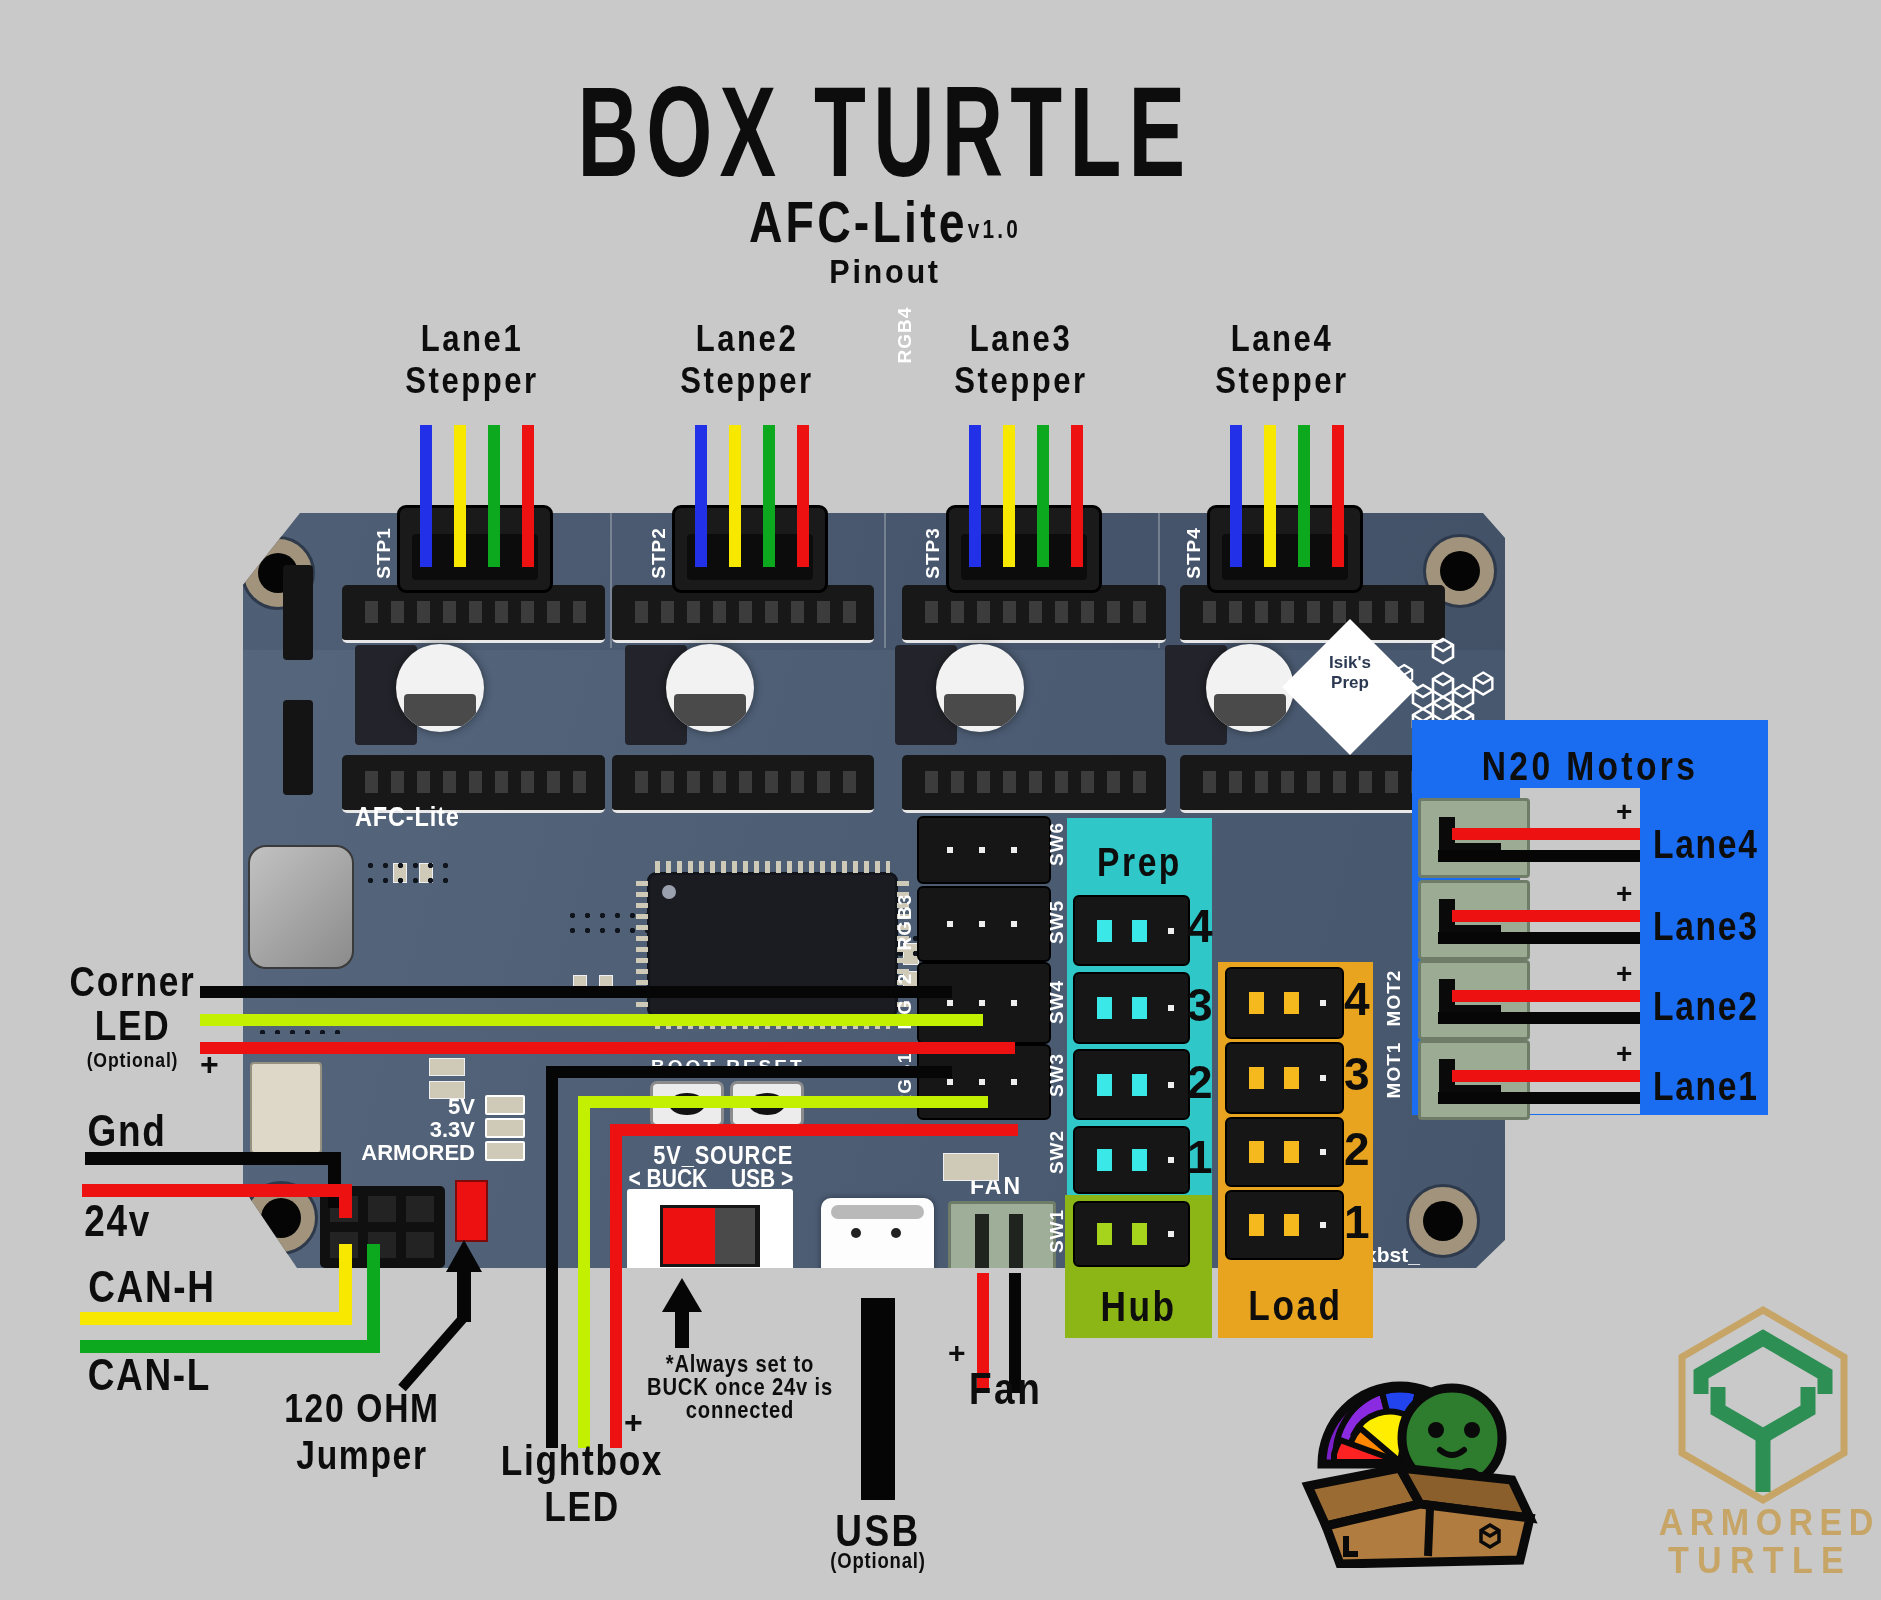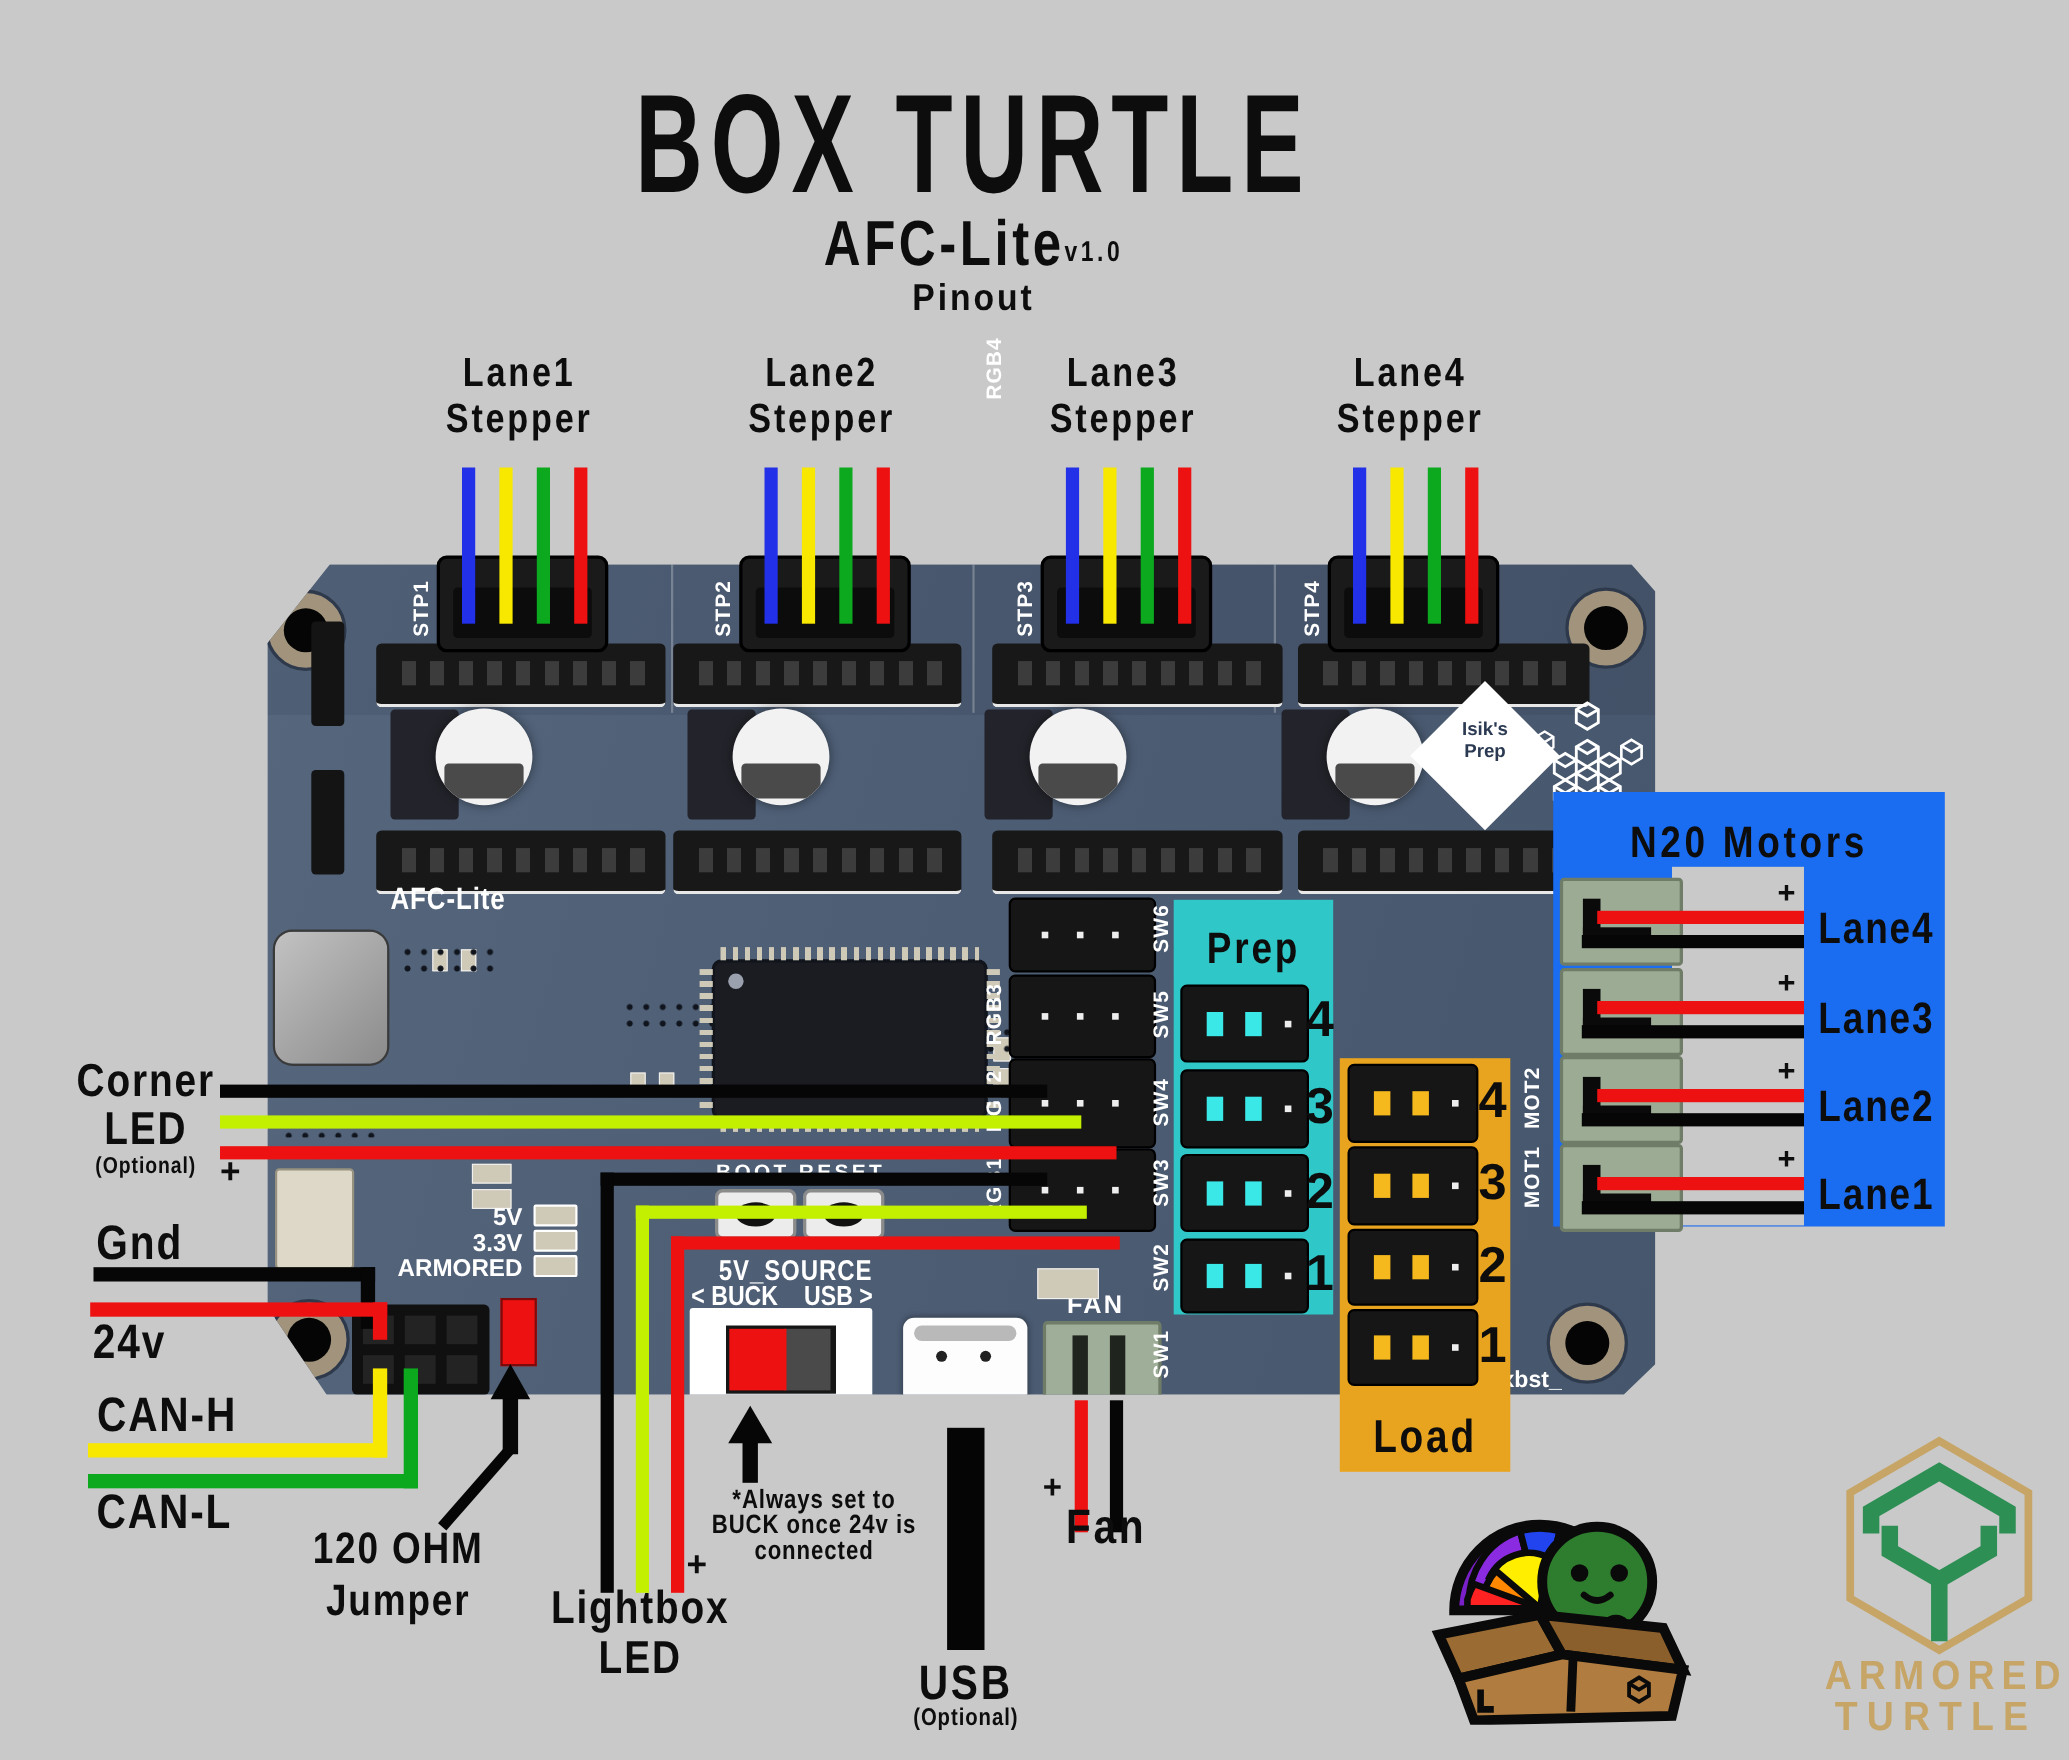--- a/index.html
+++ b/index.html
@@ -303,20 +303,28 @@
       <div class="pp" style="left:22px;background:#3ae8e8;"></div>
         <div class="pp" style="left:57px;background:#3ae8e8;"></div>
         <div class="dotw" style="left:93px;"></div>
       </div>
     <div class="num" style="left:120px;top:81px;">4</div>
     <div class="num" style="left:120px;top:160px;">3</div>
     <div class="num" style="left:120px;top:237px;">2</div>
     <div class="num" style="left:120px;top:312px;">1</div>
   </div>
 
+  <div class="zone" style="left:1065px;top:1195px;width:147px;height:143px;background:#8cb516;">
+    <div class="jst" style="left:8px;top:6px;width:113px;height:62px;">
+      <div class="pp" style="left:22px;background:#a6d41c;"></div>
+        <div class="pp" style="left:57px;background:#a6d41c;"></div>
+        <div class="dotw" style="left:93px;"></div>
+      </div>
+    <div class="zttl cond" style="margin-top:88px;font-size:42px;letter-spacing:3px;">Hub</div>
+  </div>
 
   <div class="zone" style="left:1218px;top:962px;width:155px;height:376px;background:#e9a41f;">
     <div class="jst" style="left:7px;top:5px;width:115px;height:68px;">
       <div class="pp" style="left:22px;background:#f5b91e;"></div>
         <div class="pp" style="left:57px;background:#f5b91e;"></div>
         <div class="dotw" style="left:93px;"></div>
       </div>
     <div class="jst" style="left:7px;top:80px;width:115px;height:68px;">
       <div class="pp" style="left:22px;background:#f5b91e;"></div>
         <div class="pp" style="left:57px;background:#f5b91e;"></div>

